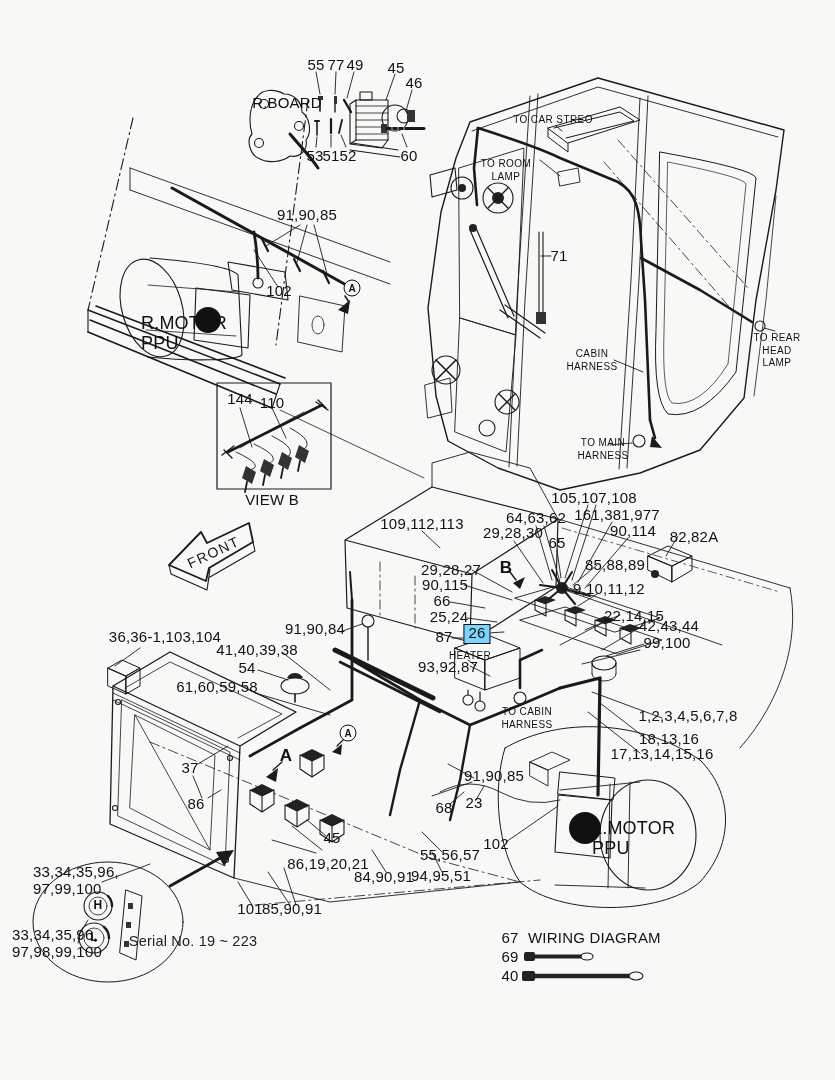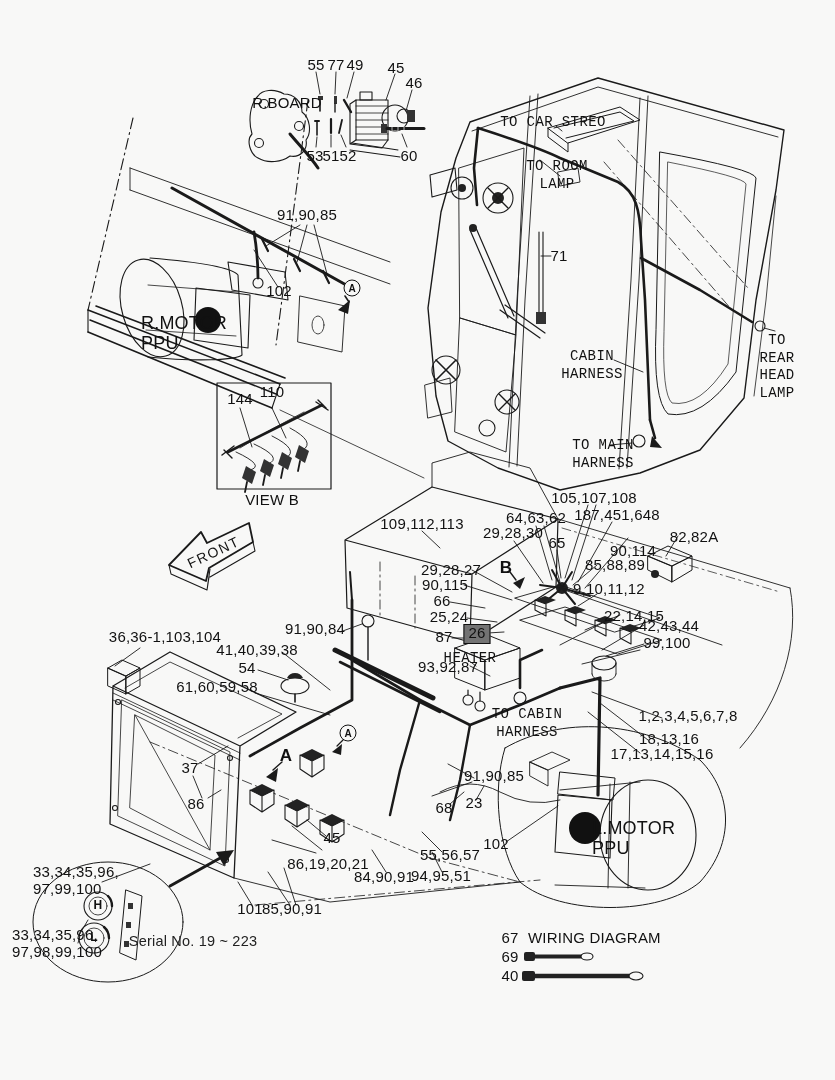--- a/index.html
+++ b/index.html
@@ -1,29 +1,29 @@
 <!DOCTYPE html>
 <html><head>
 <meta charset="utf-8">
 <style>
   html,body{margin:0;padding:0;background:#e9e9e9;}
   #stage{position:relative;width:835px;height:1080px;background:#f8f8f7;overflow:hidden;
          font-family:"Liberation Sans",sans-serif;color:#111;}
   #art{position:absolute;left:0;top:0;}
   .lbl{position:absolute;font-size:15px;line-height:1.12;white-space:pre-line;text-align:center;
        transform:translateX(-50%);letter-spacing:.2px;}
-  .sm{font-size:14px;letter-spacing:.4px;line-height:1.25;font-family:Liberation Mono, monospace;}
+  .sm{font-size:10px;letter-spacing:.4px;line-height:1.25;}
   .big{font-size:18px;line-height:1.12;transform:none;text-align:left;}
   .la{transform:none;text-align:left;}
   .sec{font-weight:700;font-size:17px;}
   .circA{position:absolute;width:15px;height:15px;border:1.3px solid #111;border-radius:50%;
          font-size:10px;font-weight:700;display:flex;align-items:center;justify-content:center;
          transform:translate(-50%,-50%);background:#f8f8f7;}
   .ctr{transform:translate(-50%,-50%);font-weight:700;font-size:12px;}
-  .boxed{border:1.1px solid #111;padding:0 4px 1px 4px;background:#737373;}
+  .boxed{border:1.1px solid #111;padding:0 4px 1px 4px;background:#7dd3fc;}
   .und{text-underline-offset:3px;}
   .rot{transform:rotate(-25deg);font-size:14px;letter-spacing:1.5px;}
   .serial{font-size:14.5px;color:#222;}
 </style>
 </head>
 <body>
 
 <div id="stage">
 
 <svg id="art" width="835" height="1080" viewBox="0 0 835 1080">
@@ -324,48 +324,48 @@
 <div class="lbl" style="left:355px;top:57px">49</div>
 <div class="lbl" style="left:396px;top:60px">45</div>
 <div class="lbl" style="left:414px;top:75px">46</div>
 <div class="lbl" style="left:287px;top:95px">R.BOARD</div>
 <div class="lbl" style="left:315px;top:148px">53</div>
 <div class="lbl" style="left:331px;top:148px">51</div>
 <div class="lbl" style="left:348px;top:148px">52</div>
 <div class="lbl" style="left:409px;top:148px">60</div>
 
 <div class="lbl sm" style="left:553px;top:114px">TO CAR STREO</div>
-<div class="lbl sm" style="left:557px;top:158px">TO ROOM
+<div class="lbl sm" style="left:506px;top:158px">TO ROOM
 LAMP</div>
 <div class="lbl" style="left:559px;top:248px">71</div>
 <div class="lbl sm" style="left:592px;top:348px">CABIN
 HARNESS</div>
 <div class="lbl sm" style="left:777px;top:332px">TO REAR
 HEAD LAMP</div>
 <div class="lbl sm" style="left:603px;top:437px">TO MAIN
 HARNESS</div>
 
 <div class="lbl" style="left:307px;top:207px">91,90,85</div>
 <div class="lbl" style="left:279px;top:283px">102</div>
 <div class="lbl big" style="left:141px;top:313px">R.MOTOR
 PPU</div>
 <div class="circA" style="left:352px;top:288px">A</div>
 
 <div class="lbl" style="left:240px;top:391px">144</div>
-<div class="lbl" style="left:272px;top:384px">110</div>
+<div class="lbl" style="left:272px;top:395px">110</div>
 <div class="lbl und" style="left:272px;top:492px">VIEW B</div>
 
 <div class="lbl rot" style="left:186px;top:545px">FRONT</div>
 
 <div class="lbl" style="left:422px;top:516px">109,112,113</div>
 <div class="lbl" style="left:594px;top:490px">105,107,108</div>
-<div class="lbl" style="left:617px;top:507px">187,451,648</div>
+<div class="lbl" style="left:617px;top:507px">161,381,977</div>
 <div class="lbl" style="left:536px;top:510px">64,63,62</div>
 <div class="lbl" style="left:513px;top:525px">29,28,30</div>
-<div class="lbl" style="left:633px;top:543px">90,114</div>
+<div class="lbl" style="left:633px;top:523px">90,114</div>
 <div class="lbl" style="left:557px;top:535px">65</div>
 <div class="lbl" style="left:694px;top:529px">82,82A</div>
 <div class="lbl" style="left:615px;top:557px">85,88,89</div>
 <div class="lbl sec" style="left:506px;top:558px">B</div>
 <div class="lbl" style="left:451px;top:562px">29,28,27</div>
 <div class="lbl" style="left:445px;top:577px">90,115</div>
 <div class="lbl" style="left:442px;top:593px">66</div>
 <div class="lbl" style="left:449px;top:609px">25,24</div>
 <div class="lbl" style="left:444px;top:629px">87</div>
 <div class="lbl boxed" style="left:477px;top:624px">26</div>

